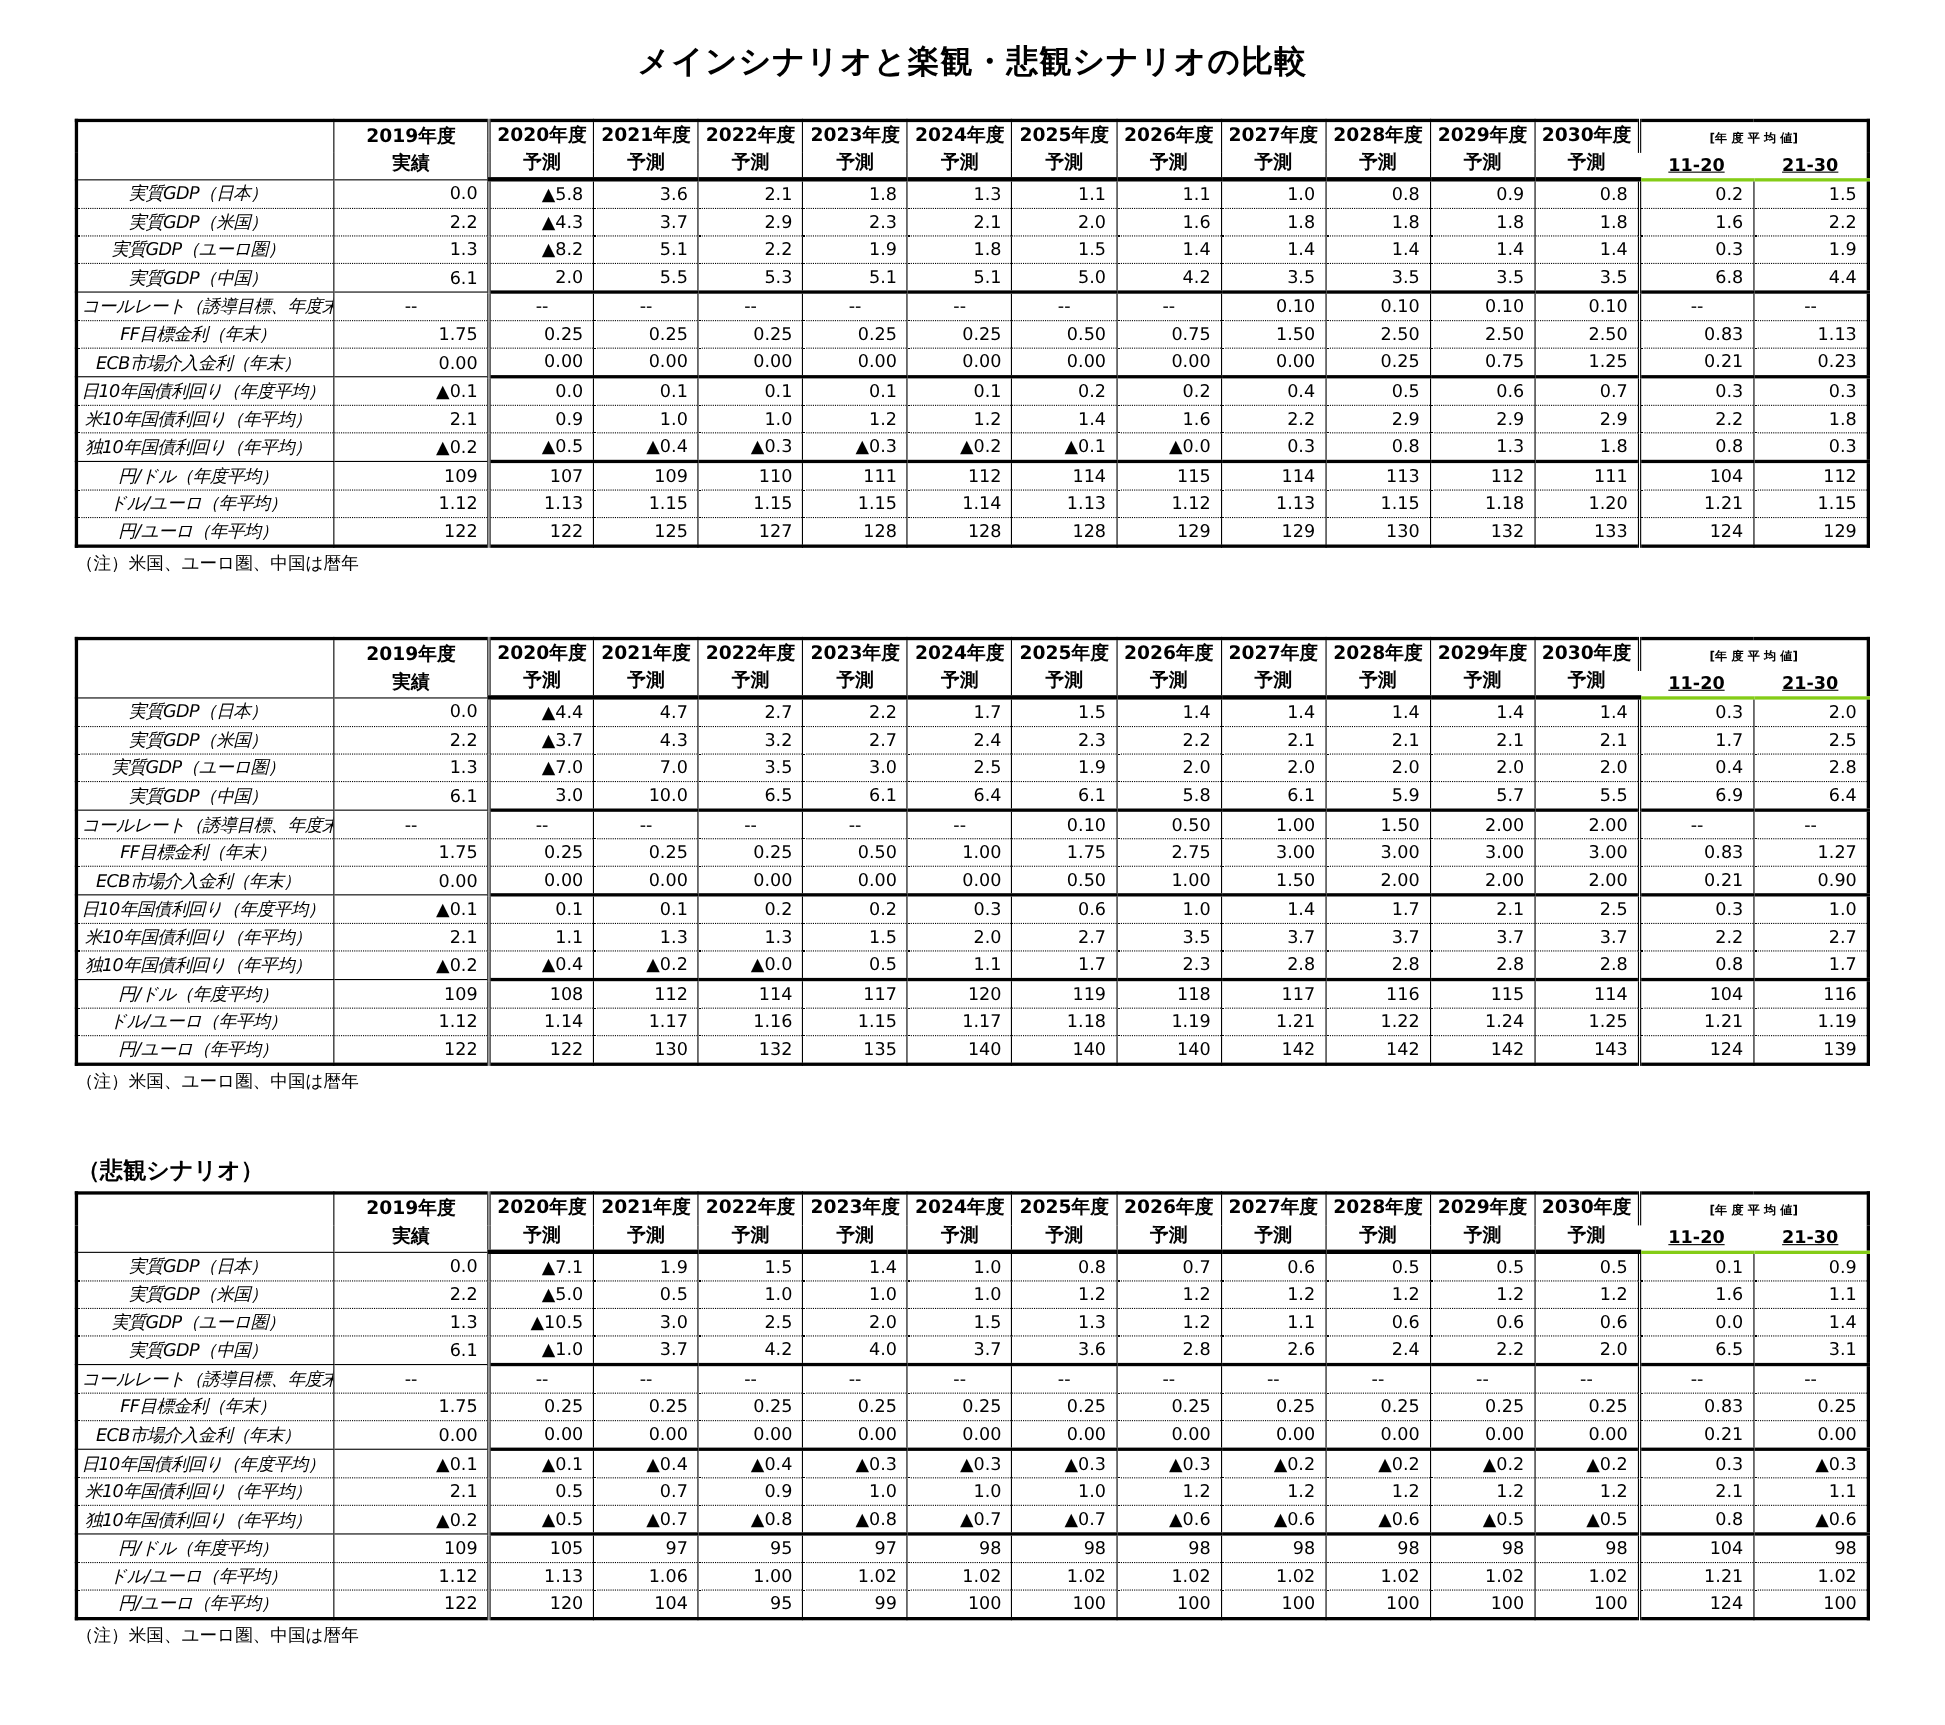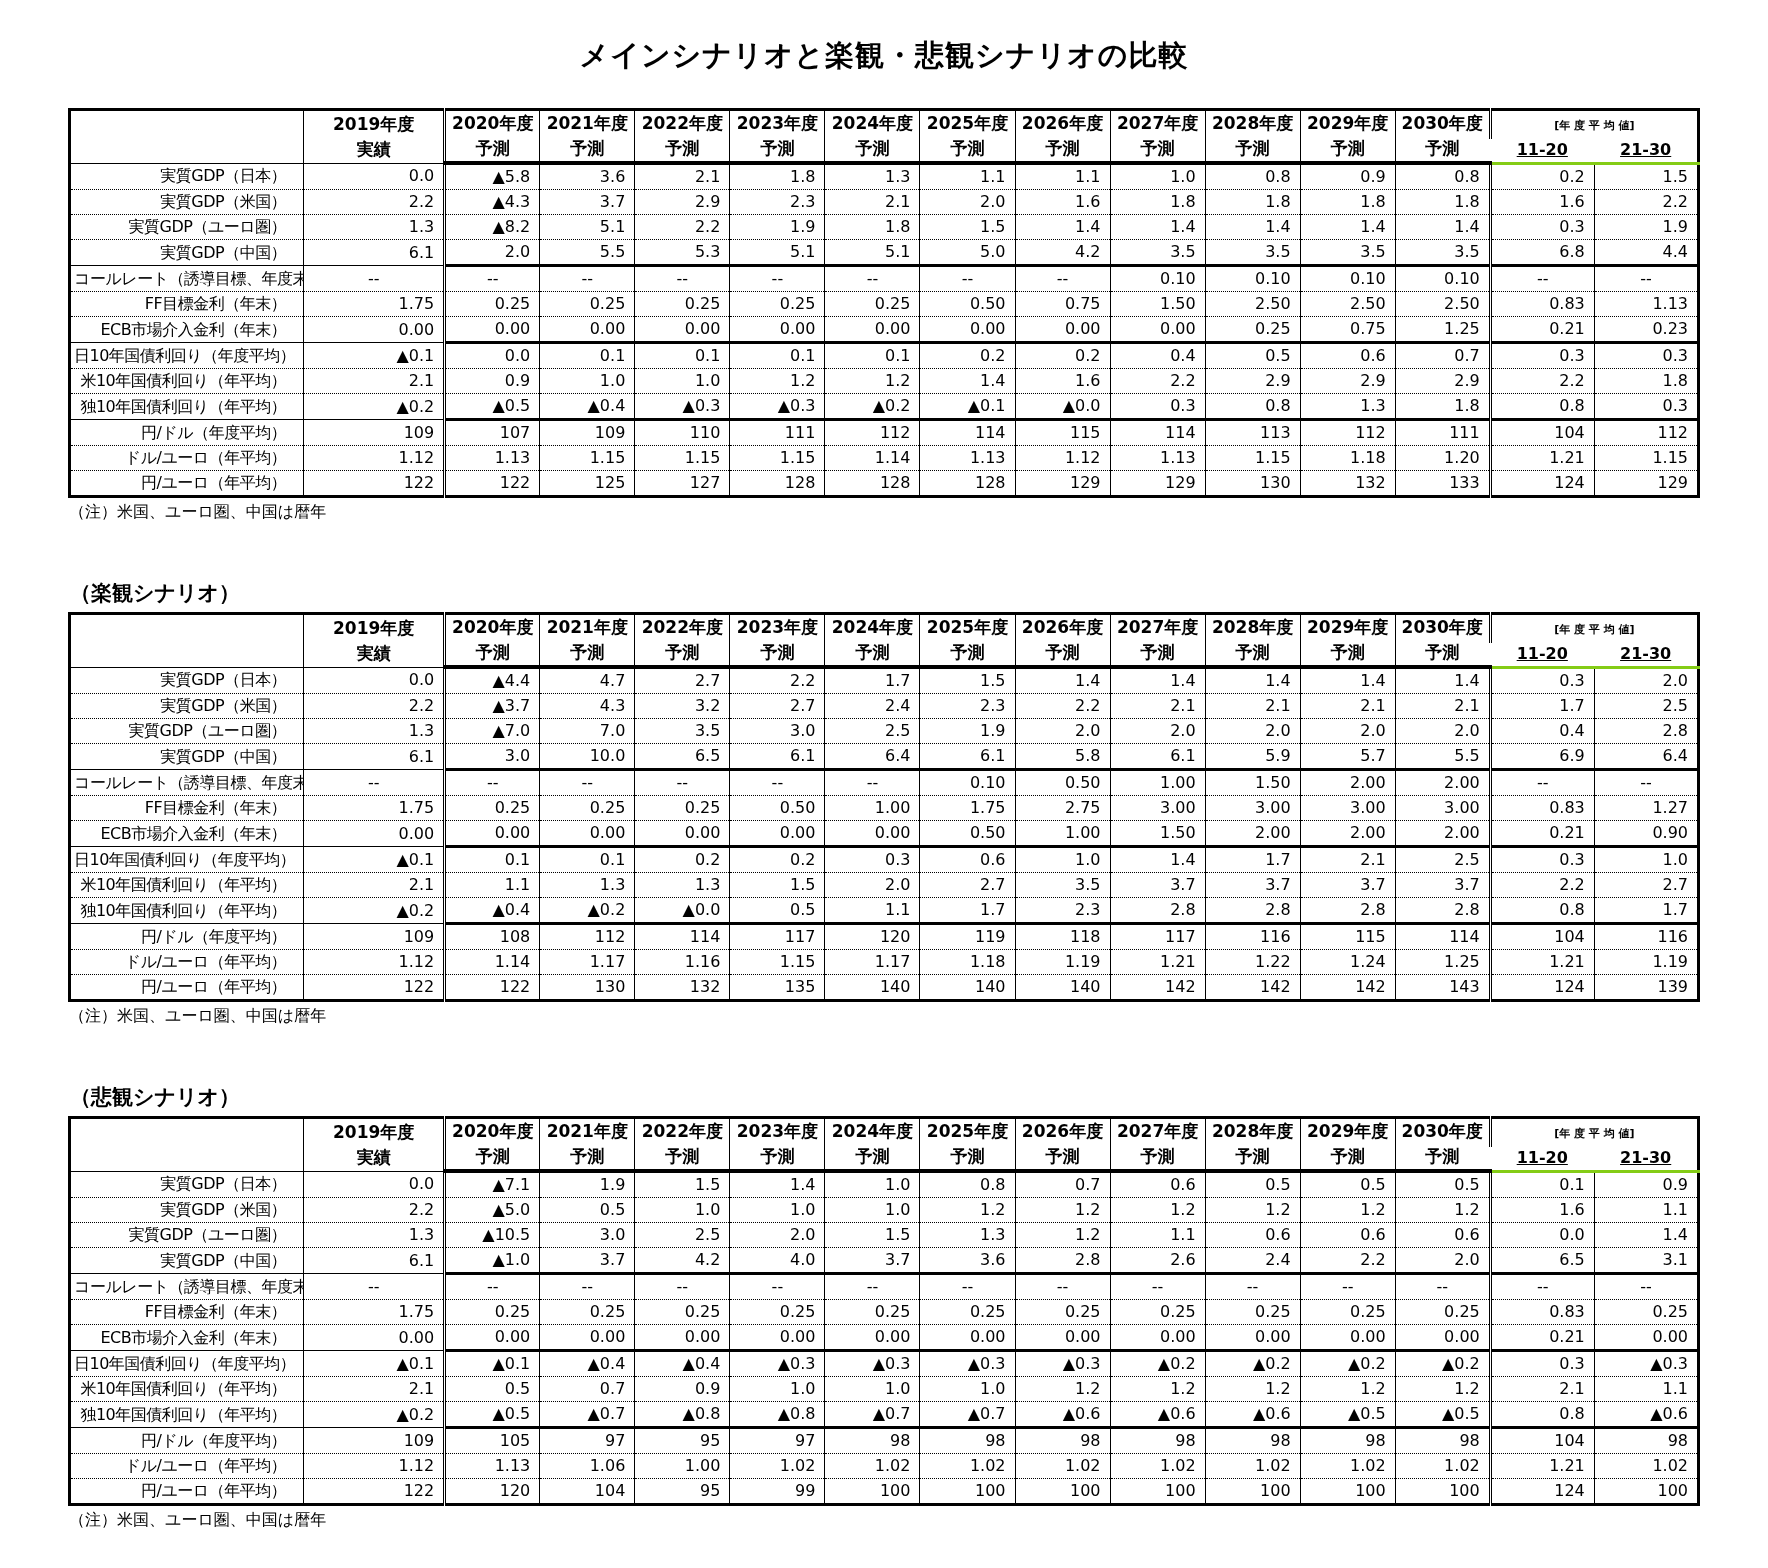--- a/index.html
+++ b/index.html
@@ -56,24 +56,25 @@
   
   .scen tbody td {
     height: 25px;
     line-height: 24px;
     font-size: 16px;
     text-align: right;
     padding-right: 9px;
     border-bottom: 1px dotted #000;
   }
   .scen tbody td.lbl {
-    text-align: right;
+    text-align: center;
     padding-left: 3px;
     padding-right: 17px;
     letter-spacing: -0.5px;
+    font-style: italic;
   }
   .scen tbody td.dash { text-align: center; padding-right: 0; }
   .scen tbody tr.gbreak td { border-bottom: 3px solid #000; }
   .scen tbody tr.gbreak td.lbl,
   .scen tbody tr.gbreak td.c2019 { border-bottom: 1px solid #000; }
   .scen tbody tr:last-child td { border-bottom: none; }
   .note {
     font-size: 16px;
     margin: 4px 0 0 1px;
     white-space: nowrap;
@@ -382,21 +383,20 @@
             <td class="ycol">132</td>
             <td class="ycol">133</td>
             <td class="avg0">124</td>
             <td class="avg1">129</td>
           </tr>
         </tbody>
       </table>
       <div class="note">（注）米国、ユーロ圏、中国は暦年</div>
     </div>
     <div class="section sec-2">
-      <div class="section-label">（楽観シナリオ）</div>
       <table class="scen">
         <colgroup>
           <col style="width: 234px;">
           <col style="width: 141px;">
           <col style="width: 95px;">
           <col style="width: 95px;">
           <col style="width: 95px;">
           <col style="width: 95px;">
           <col style="width: 95px;">
           <col style="width: 95px;">

